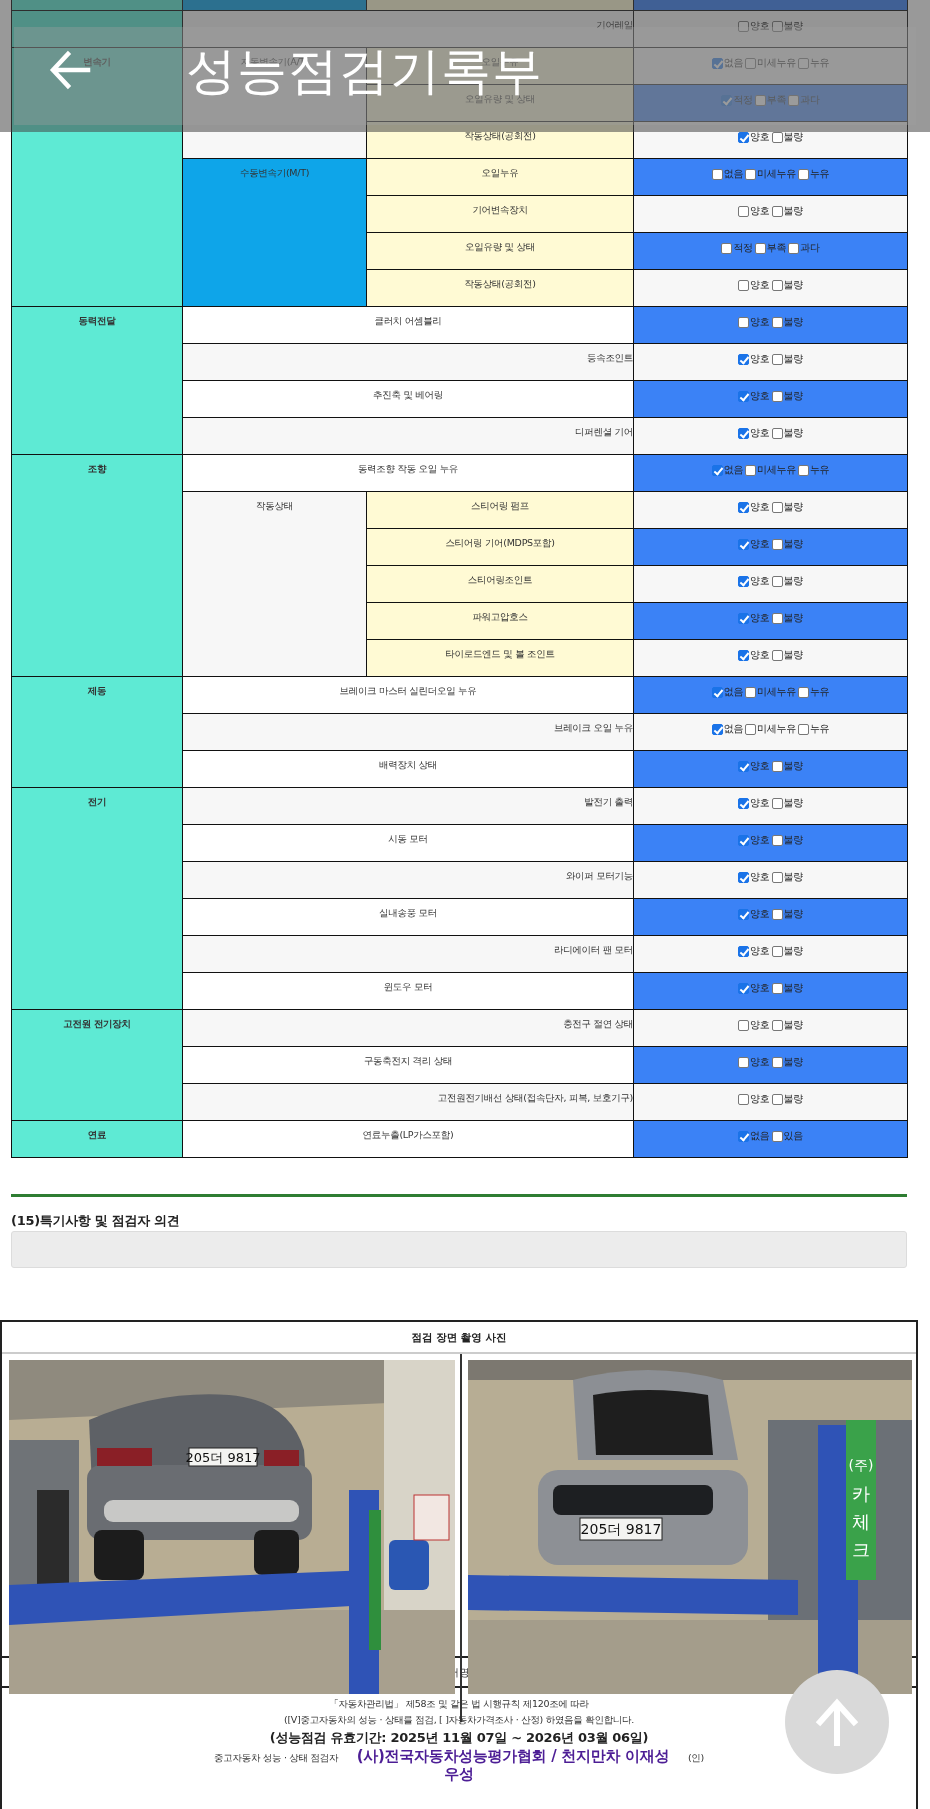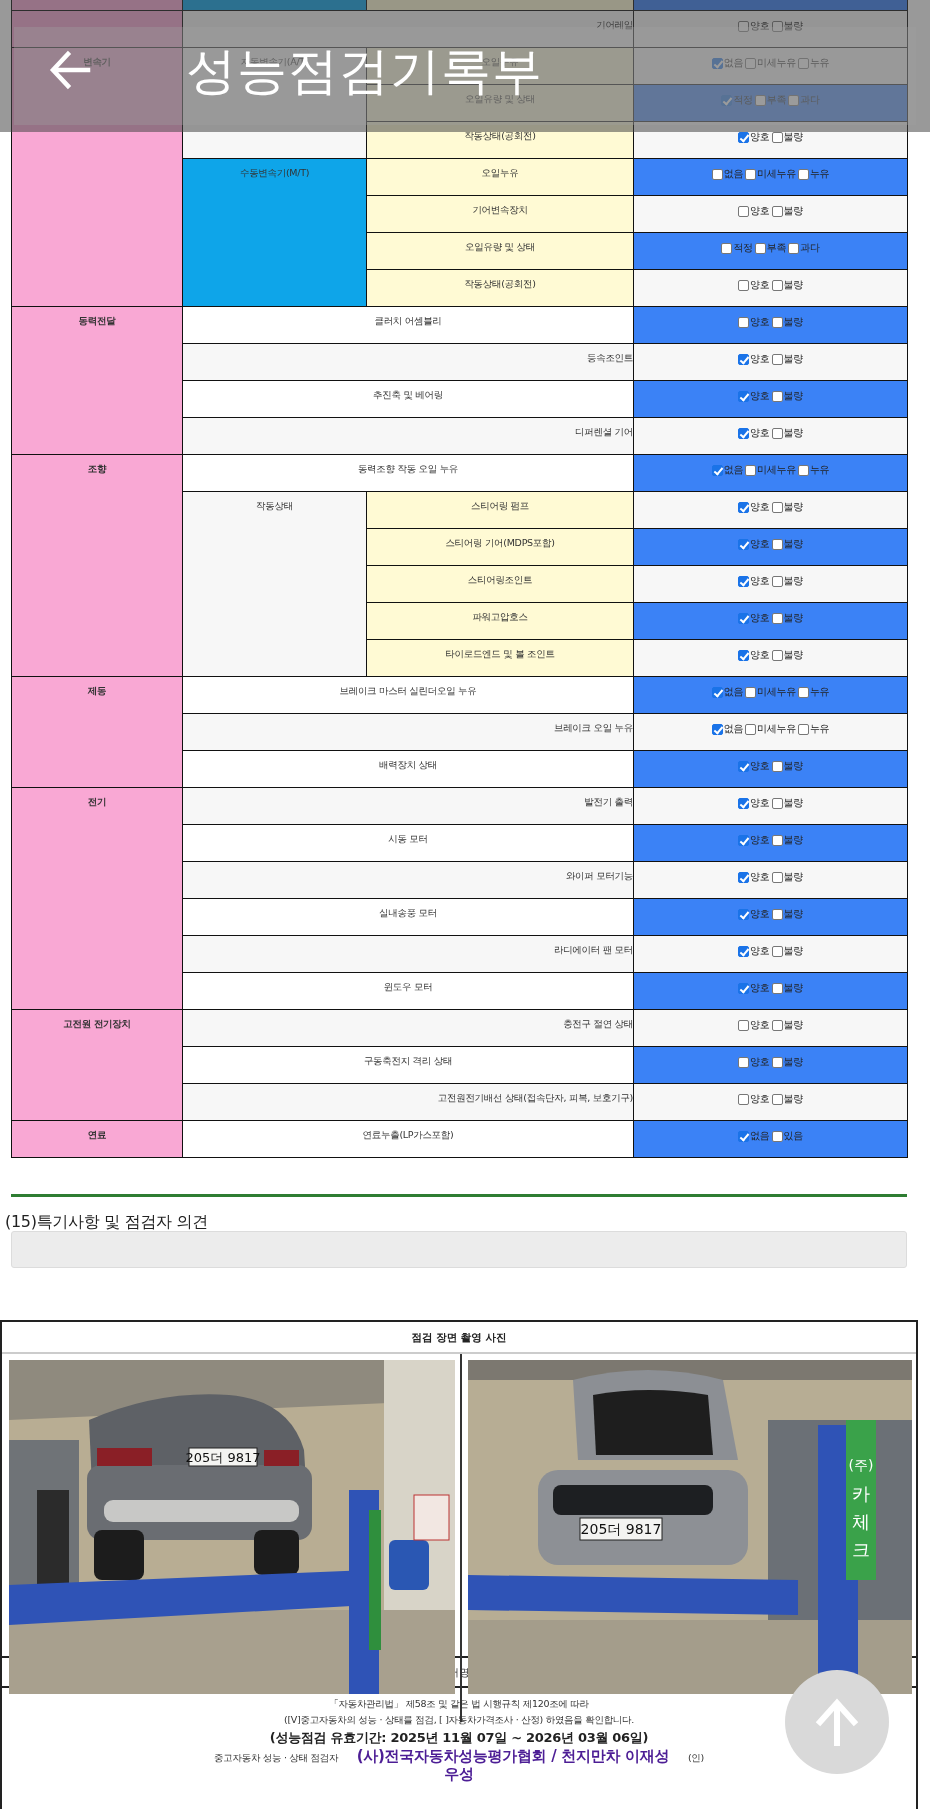--- a/index.html
+++ b/index.html
@@ -12,21 +12,21 @@
   table.insp td {
     border: 1.5px solid #111;
     font-size: 9.5px;
     text-align: center;
     vertical-align: top;
     padding-top: 8px;
     height: 37px;
     color: #333;
     letter-spacing: -0.3px;
   }
-  td.cat { background: #f9a8d4; font-weight: bold; color: #222; }
+  td.cat { background: #5eead4; font-weight: bold; color: #222; }
   td.sub { background: #0ea5e9; }
   td.sub.alt { background: #f7f7f7; }
   td.item-y { background: #fffad4; }
   td.item { background: #ffffff; }
   td.item.alt { background: #f7f7f7; text-align: right; }
   td.res { background: #3b82f6; }
   td.res.alt { background: #f7f7f7; }
 
   .opt { display: inline-flex; align-items: center; margin: 0 1px; font-size: 10px; color: #222; }
   .cb {
@@ -54,21 +54,21 @@
     display: flex; align-items: center; justify-content: center; cursor: pointer;
   }
   .page-title {
     position: absolute; left: 186px; top: 38px;
     font-size: 50px; color: #ffffff; font-weight: normal; letter-spacing: 1px;
     font-family: "DejaVu Sans", sans-serif;
   }
 
   
   .green-rule { position: absolute; left: 11px; top: 1194px; width: 896px; height: 3px; background: #2e7d32; }
-  .remarks-label { position: absolute; left: 5px; top: 1212px; font-size: 16px; color: #222; font-weight: normal; letter-spacing: -0.3px; }
+  .remarks-label { position: absolute; left: 11px; top: 1212px; font-size: 13px; color: #222; font-weight: bold; letter-spacing: -0.3px; }
   .remarks-box {
     position: absolute; left: 11px; top: 1231px; width: 896px; height: 37px;
     background: #ececec; border: 1px solid #dcdcdc; border-radius: 3px; resize: none;
   }
 
   
   .photo-section {
     position: absolute; left: 0; top: 1320px; width: 918px; height: 520px;
     border: 2px solid #222;
   }

